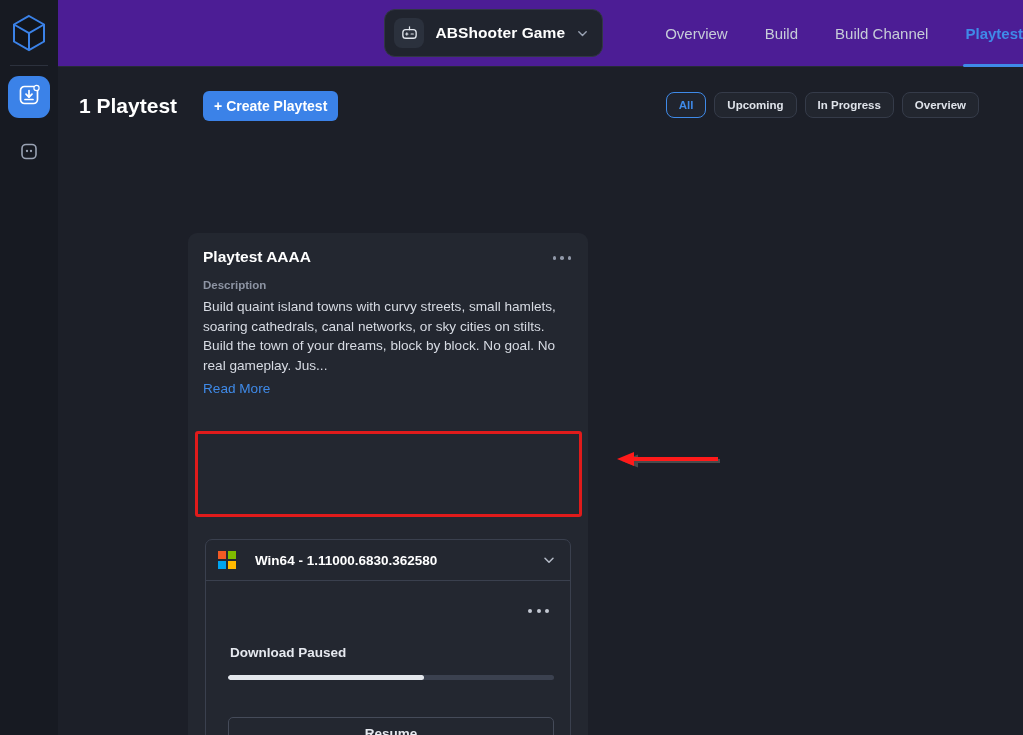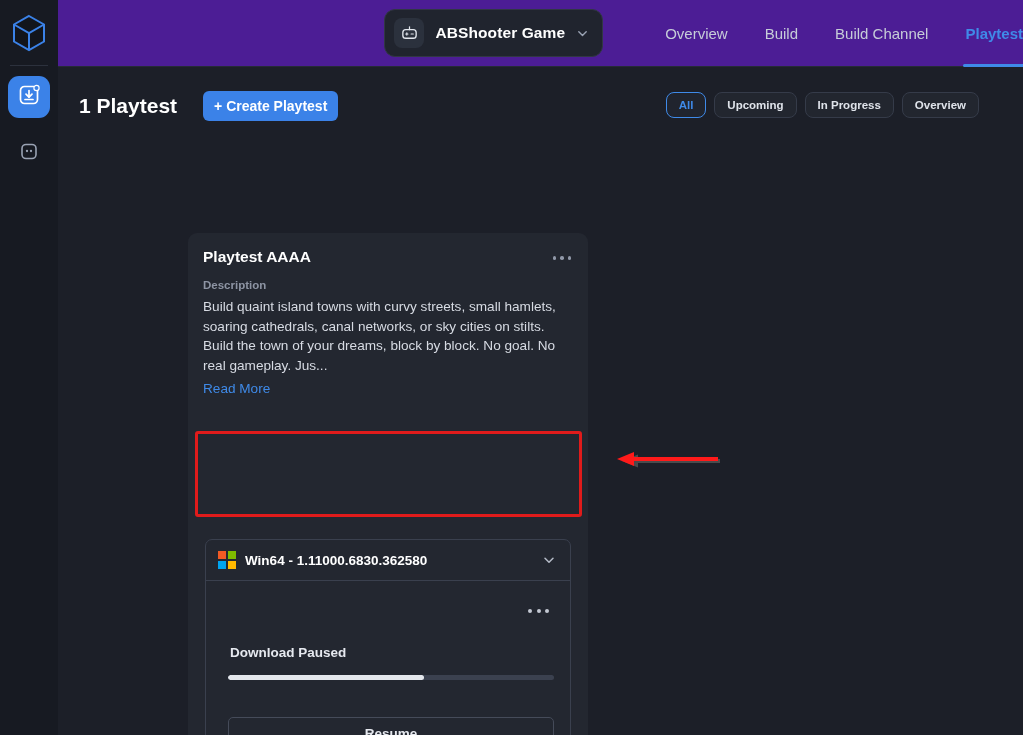--- a/index.html
+++ b/index.html
@@ -120,21 +120,21 @@
 
   
   .build {
     position: absolute; left: 17px; top: 306px; width: 366px; height: 223px;
     border: 1px solid #3a404e; border-radius: 7px; background: #232730;
   }
   .build-head {
     height: 41px; display: flex; align-items: center; justify-content: space-between;
     padding: 0 14px 0 12px; border-bottom: 1px solid #3a404e; cursor: pointer;
   }
-  .build-left { display: flex; align-items: center; gap: 9px; }
+  .build-left { display: flex; align-items: center; gap: 19px; }
   .win-logo { display: grid; grid-template-columns: 8px 8px; grid-template-rows: 8px 8px; gap: 2px; }
   .win-logo i { display: block; width: 8px; height: 8px; }
   .build-name { color: #fff; font-size: 13.5px; font-weight: bold; }
 
   .build-body { position: relative; height: 181px; }
   .build-dots { position: absolute; right: 21px; top: 28px; display: flex; gap: 4.5px; cursor: pointer; }
   .build-dots i { width: 4px; height: 4px; border-radius: 50%; background: #c3c8d2; display: block; }
   .dl-status { position: absolute; left: 24px; top: 64px; color: #e6e9ef; font-size: 13.5px; font-weight: bold; }
   .pbar {
     position: absolute; left: 22px; top: 94px; width: 326px; height: 5px;

